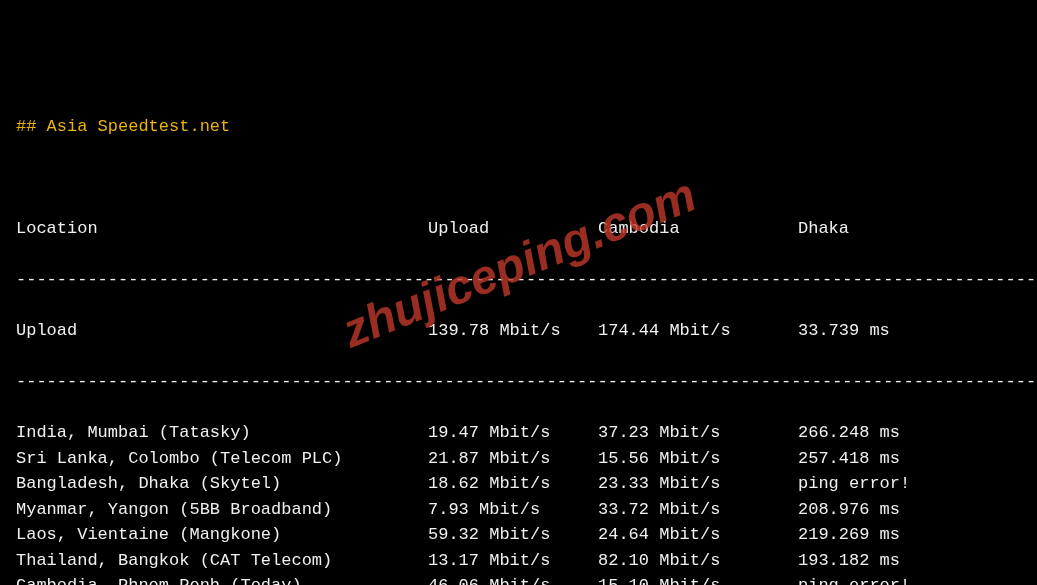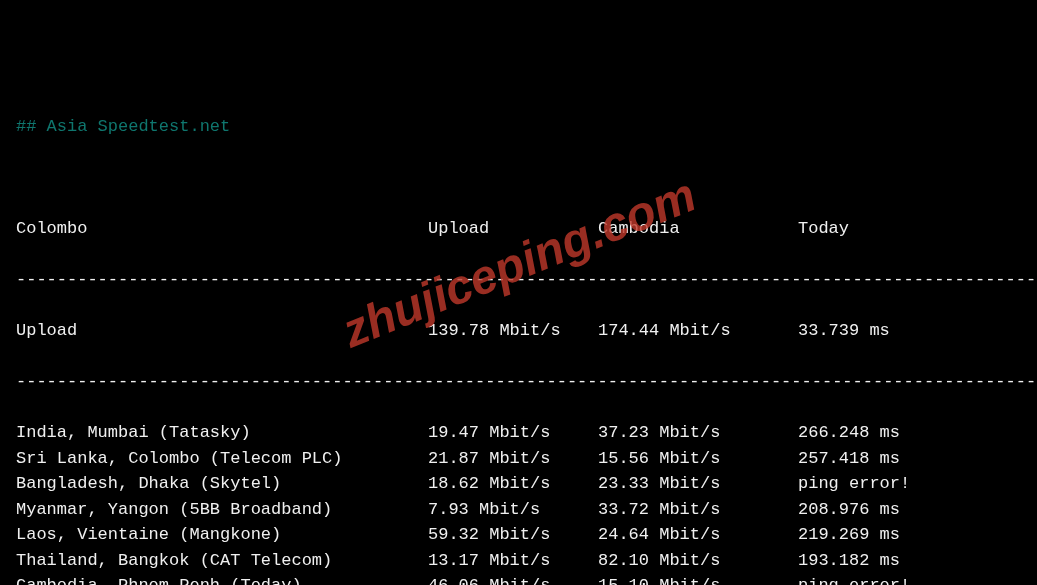--- a/index.html
+++ b/index.html
@@ -10,21 +10,21 @@
     font-size: 17px;
     line-height: 1.5;
     padding: 12px 16px;
     width: 1037px;
     height: 585px;
     overflow: hidden;
     position: relative;
     white-space: pre;
   }
   .title {
-    color: #0f766e;
+    color: #eab308;
     font-weight: normal;
   }
   .watermark {
     position: absolute;
     top: 45%;
     left: 50%;
     transform: translate(-50%, -50%) rotate(-22deg);
     color: #c0392b;
     font-family: Arial, sans-serif;
     font-size: 48px;
@@ -41,21 +41,21 @@
   .col-ping{ display: inline-block; }
   .dash { letter-spacing: 0; }
 </style>
 </head>
 <body>
 
 
 
 <div class="title">## Asia Speedtest.net</div>
 <div class="row"> </div>
-<div class="row"><span class="col-loc">Colombo</span><span class="col-up">Upload</span><span class="col-dl">Cambodia</span><span class="col-ping">Today</span></div>
+<div class="row"><span class="col-loc">Location</span><span class="col-up">Upload</span><span class="col-dl">Cambodia</span><span class="col-ping">Dhaka</span></div>
 <div class="row dash">----------------------------------------------------------------------------------------------------</div>
 <div class="row"><span class="col-loc">Upload</span><span class="col-up">139.78 Mbit/s</span><span class="col-dl">174.44 Mbit/s</span><span class="col-ping">33.739 ms</span></div>
 <div class="row dash">----------------------------------------------------------------------------------------------------</div>
 <div id="rows-container"><div class="row"><span class="col-loc">India, Mumbai (Tatasky)</span><span class="col-up">19.47 Mbit/s</span><span class="col-dl">37.23 Mbit/s</span><span class="col-ping">266.248 ms</span></div><div class="row"><span class="col-loc">Sri Lanka, Colombo (Telecom PLC)</span><span class="col-up">21.87 Mbit/s</span><span class="col-dl">15.56 Mbit/s</span><span class="col-ping">257.418 ms</span></div><div class="row"><span class="col-loc">Bangladesh, Dhaka (Skytel)</span><span class="col-up">18.62 Mbit/s</span><span class="col-dl">23.33 Mbit/s</span><span class="col-ping">ping error!</span></div><div class="row"><span class="col-loc">Myanmar, Yangon (5BB Broadband)</span><span class="col-up">7.93 Mbit/s</span><span class="col-dl">33.72 Mbit/s</span><span class="col-ping">208.976 ms</span></div><div class="row"><span class="col-loc">Laos, Vientaine (Mangkone)</span><span class="col-up">59.32 Mbit/s</span><span class="col-dl">24.64 Mbit/s</span><span class="col-ping">219.269 ms</span></div><div class="row"><span class="col-loc">Thailand, Bangkok (CAT Telecom)</span><span class="col-up">13.17 Mbit/s</span><span class="col-dl">82.10 Mbit/s</span><span class="col-ping">193.182 ms</span></div><div class="row"><span class="col-loc">Cambodia, Phnom Penh (Today)</span><span class="col-up">46.06 Mbit/s</span><span class="col-dl">15.10 Mbit/s</span><span class="col-ping">ping error!</span></div></div>
 
 
 <div class="watermark">zhujiceping.com</div>
 
 
 

